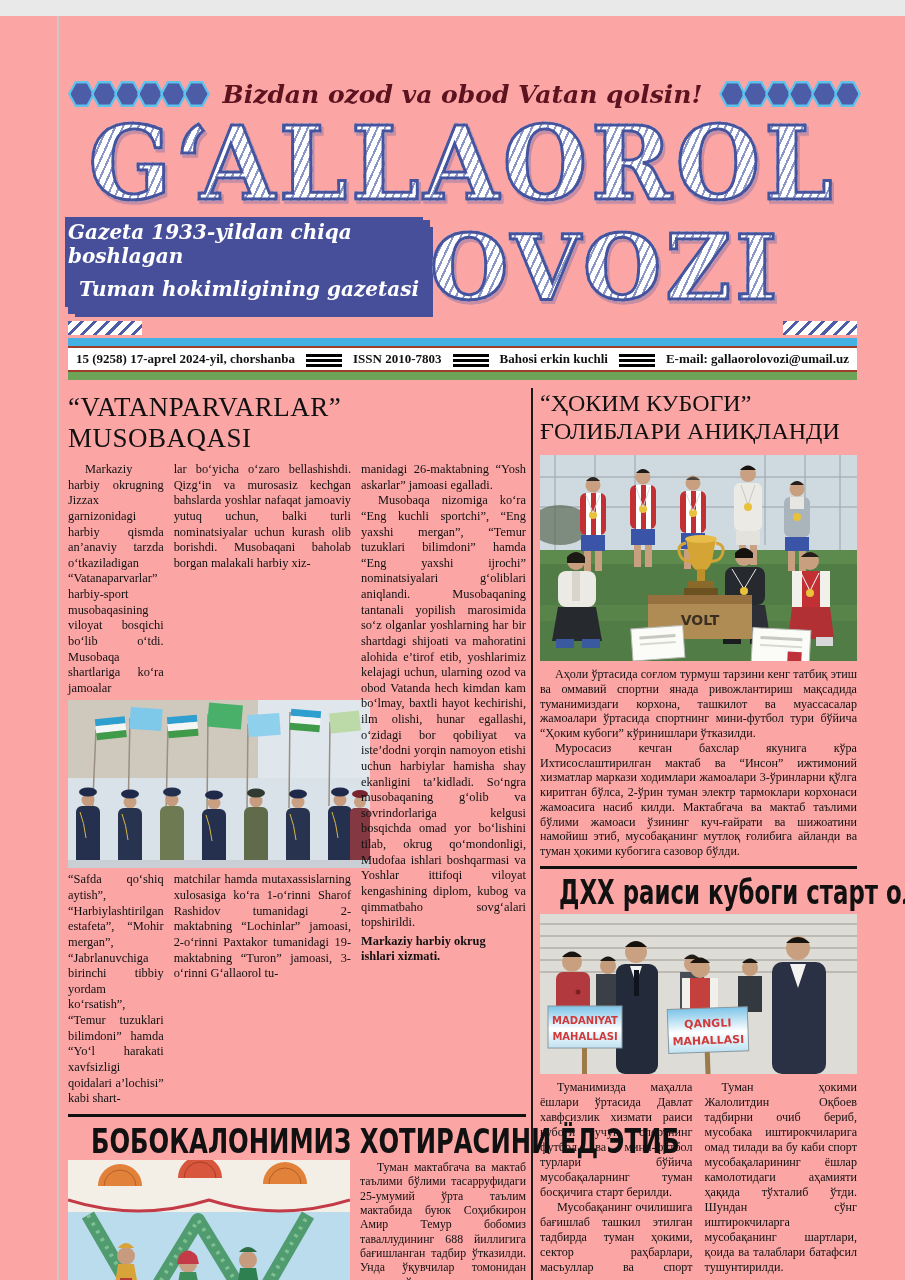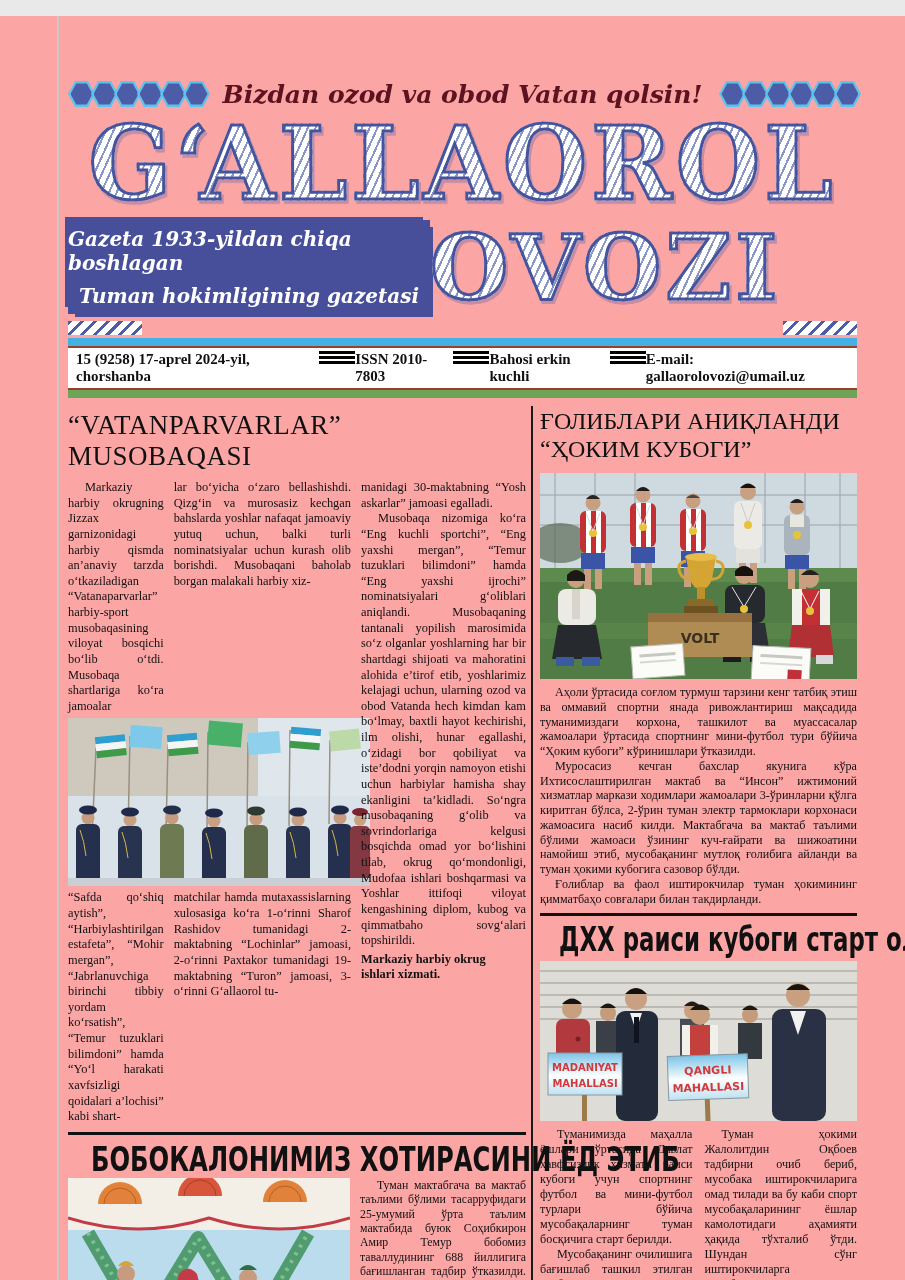--- a/index.html
+++ b/index.html
@@ -30,35 +30,35 @@
     background:repeating-linear-gradient(115deg,#ffffff 0 5px,#8a96c6 5px 7px);
     -webkit-background-clip:text; background-clip:text;
     -webkit-text-stroke:3px #46549e;
     filter:drop-shadow(2px 3px 0 rgba(72,86,160,.30));
     letter-spacing:4px; white-space:nowrap;
   }
   .title1 { font-size:97px; text-align:center; margin-top:2px; transform:scaleY(1.04); }
   .title-row2 { display:flex; align-items:center; margin-top:4px; height:100px; }
   .info-box { width:362px; height:94px; background:#474f9b; color:#fff;
     font-family:"DejaVu Serif", serif; font-style:italic; font-weight:bold; font-size:20px;
-    display:flex; flex-direction:column; justify-content:center; align-items:center; gap:9px;
+    display:flex; flex-direction:column; align-items:center; gap:9px;
     box-shadow:-5px -5px 0 -2px #474f9b, 5px 5px 0 -2px #474f9b; }
   .title2 { font-size:90px; flex:1; }
   .meander-row { display:flex; justify-content:space-between; padding:4px 0 3px 0; }
   .meander { width:74px; height:14px;
     background:repeating-linear-gradient(135deg,#4d5ca6 0 3px,#ffffff 3px 9px); }
 
   
   .meta-bar { margin:0 48px 0 68px; }
   .stripe { height:8px; }
   .stripe.blue { background:#43b1e4; }
   .stripe.green { background:#6ea458; }
   .meta-band { border-top:2.5px solid #9c3f2a; border-bottom:2.5px solid #9c3f2a;
-    background:#fff; display:flex; align-items:flex-start; justify-content:space-between;
-    padding:3px 8px; font-weight:bold; font-size:15px; font-family:"Liberation Serif",serif; }
+    background:#fff; display:flex; align-items:flex-end; justify-content:space-between;
+    padding:3px 8px; font-weight:bold; font-size:13px; font-family:"Liberation Serif",serif; }
   .bars { width:36px; height:13px; flex:0 0 auto;
     background:repeating-linear-gradient(180deg,#000 0 2.6px,#fff 2.6px 5.2px); }
 
   
   .content { position:relative; margin:6px 48px 0 68px; display:flex; gap:14px; }
   .divider-v { position:absolute; left:463px; top:2px; bottom:-30px; width:2px; background:#1a1a1a; }
   .col-left { width:458px; }
   .col-right { width:317px; }
 
   .headline-serif { font-family:"Liberation Serif",serif; font-weight:normal; text-align:left; }
@@ -266,21 +266,21 @@
                 <rect x="282" y="108" width="20" height="60" rx="5" fill="#843842"></rect>
               </g>
               <rect x="0" y="160" width="302" height="8" fill="#c9cfd4"></rect>
             </svg>
           </div>
 
           <p class="c1r3">“Safda qo‘shiq aytish”, “Harbiylashtirilgan estafeta”, “Mohir mergan”, “Jabrlanuvchiga birinchi tibbiy yordam ko‘rsatish”, “Temur tuzuklari bilimdoni” hamda “Yo‘l harakati xavfsizligi qoidalari a’lochisi” kabi shart-</p>
           <p class="c2r3">matchilar hamda mutaxassislarning xulosasiga ko‘ra 1-o‘rinni Sharof Rashidov tumanidagi 2-maktabning “Lochinlar” jamoasi, 2-o‘rinni Paxtakor tumanidagi 19-maktabning “Turon” jamoasi, 3-o‘rinni G‘allaorol tu-</p>
 
           <div class="c3">
-            <p>manidagi 30-maktabning “Yosh askarlar” jamoasi egalladi.</p>
+            <p>manidagi 26-maktabning “Yosh askarlar” jamoasi egalladi.</p>
             <p class="ind">Musobaqa nizomiga ko‘ra “Eng kuchli sportchi”, “Eng yaxshi mergan”, “Temur tuzuklari bilimdoni” hamda “Eng yaxshi ijrochi” nominatsiyalari g‘oliblari aniqlandi. Musobaqaning tantanali yopilish marosimida so‘z olganlar yoshlarning har bir shartdagi shijoati va mahoratini alohida e’tirof etib, yoshlarimiz kelajagi uchun, ularning ozod va obod Vatanda hech kimdan kam bo‘lmay, baxtli hayot kechirishi, ilm olishi, hunar egallashi, o‘zidagi bor qobiliyat va iste’dodni yorqin namoyon etishi uchun harbiylar hamisha shay ekanligini ta’kidladi. So‘ngra musobaqaning g‘olib va sovrindorlariga kelgusi bosqichda omad yor bo‘lishini tilab, okrug qo‘mondonligi, Mudofaa ishlari boshqarmasi va Yoshlar ittifoqi viloyat kengashining diplom, kubog va qimmatbaho sovg‘alari topshirildi.</p>
             <div class="byline">
               <div>Markaziy harbiy okrug</div>
               <div>ishlari xizmati.</div>
             </div>
           </div>
         </div>
       </article>
 
       <hr class="hr-thick">
@@ -393,22 +393,22 @@
 
           </div>
         </div>
       </article>
     </section>
 
     <section class="col-right">
 
       <article>
         <h2 class="headline-serif h-a2">
+          <div>“ҲОКИМ КУБОГИ”</div>
           <div>ҒОЛИБЛАРИ АНИҚЛАНДИ</div>
-          <div>“ҲОКИМ КУБОГИ”</div>
         </h2>
         <div class="a2-photo">
           <svg width="317" height="206" viewBox="0 0 317 206">
             <rect width="317" height="206" fill="#cfd9e0"></rect>
             <g stroke="#98a2a8" stroke-width="1">
               <line x1="15" y1="0" x2="15" y2="95"></line>
                 <line x1="55" y1="0" x2="55" y2="95"></line>
                 <line x1="95" y1="0" x2="95" y2="92"></line>
               <line x1="225" y1="0" x2="225" y2="90"></line>
                 <line x1="265" y1="0" x2="265" y2="92"></line>
@@ -531,21 +531,20 @@
                   <rect x="220" y="182" width="42" height="3" fill="#c8c8c2"></rect>
                   <rect x="220" y="190" width="42" height="2" fill="#d8d8d2"></rect>
                   <rect x="248" y="196" width="14" height="10" fill="#c03038"></rect>
                 </g>
             </g>
           </svg>
         </div>
         <div class="a2-text body-text">
           <p class="ind">Аҳоли ўртасида соғлом турмуш тарзини кенг татбиқ этиш ва оммавий спортни янада ривожлантириш мақсадида туманимиздаги корхона, ташкилот ва муассасалар жамоалари ўртасида спортнинг мини-футбол тури бўйича “Ҳоким кубоги” кўринишлари ўтказилди.</p>
           <p class="ind">Муросасиз кечган бахслар якунига кўра Ихтисослаштирилган мактаб ва “Инсон” ижтимоний хизматлар маркази ходимлари жамоалари 3-ўринларни қўлга киритган бўлса, 2-ўрин туман электр тармоклари корхонаси жамоасига насиб килди. Мактабгача ва мактаб таълими бўлими жамоаси ўзининг куч-ғайрати ва шижоатини намойиш этиб, мусобақанинг мутлоқ ғолибига айланди ва туман ҳокими кубогига сазовор бўлди.</p>
-          <p class="ind">Ғолиблар ва фаол иштирокчилар туман ҳокимининг қимматбаҳо совғалари билан такдирланди.</p>
         </div>
       </article>
 
       <hr class="hr-thick">
 
       <article>
         <h2 class="headline-cond h-a4">ДХХ раиси кубоги старт олди</h2>
         <div class="a4-photo">
           <svg width="317" height="160" viewBox="0 0 317 160">
             <defs>

